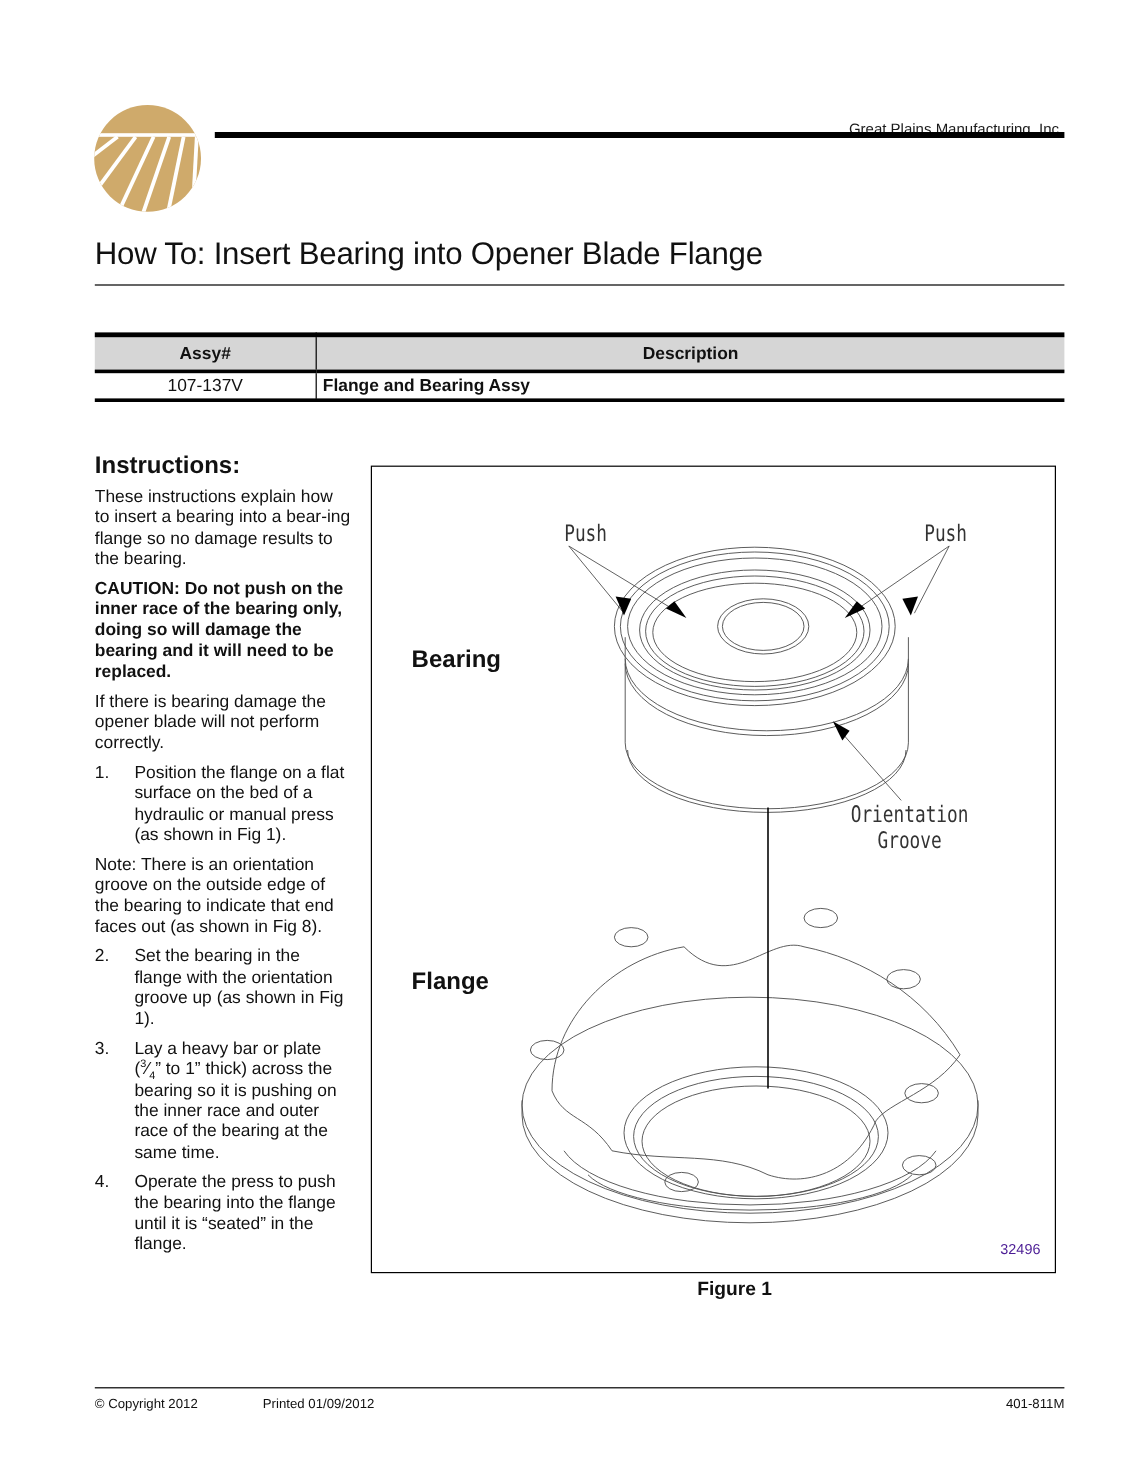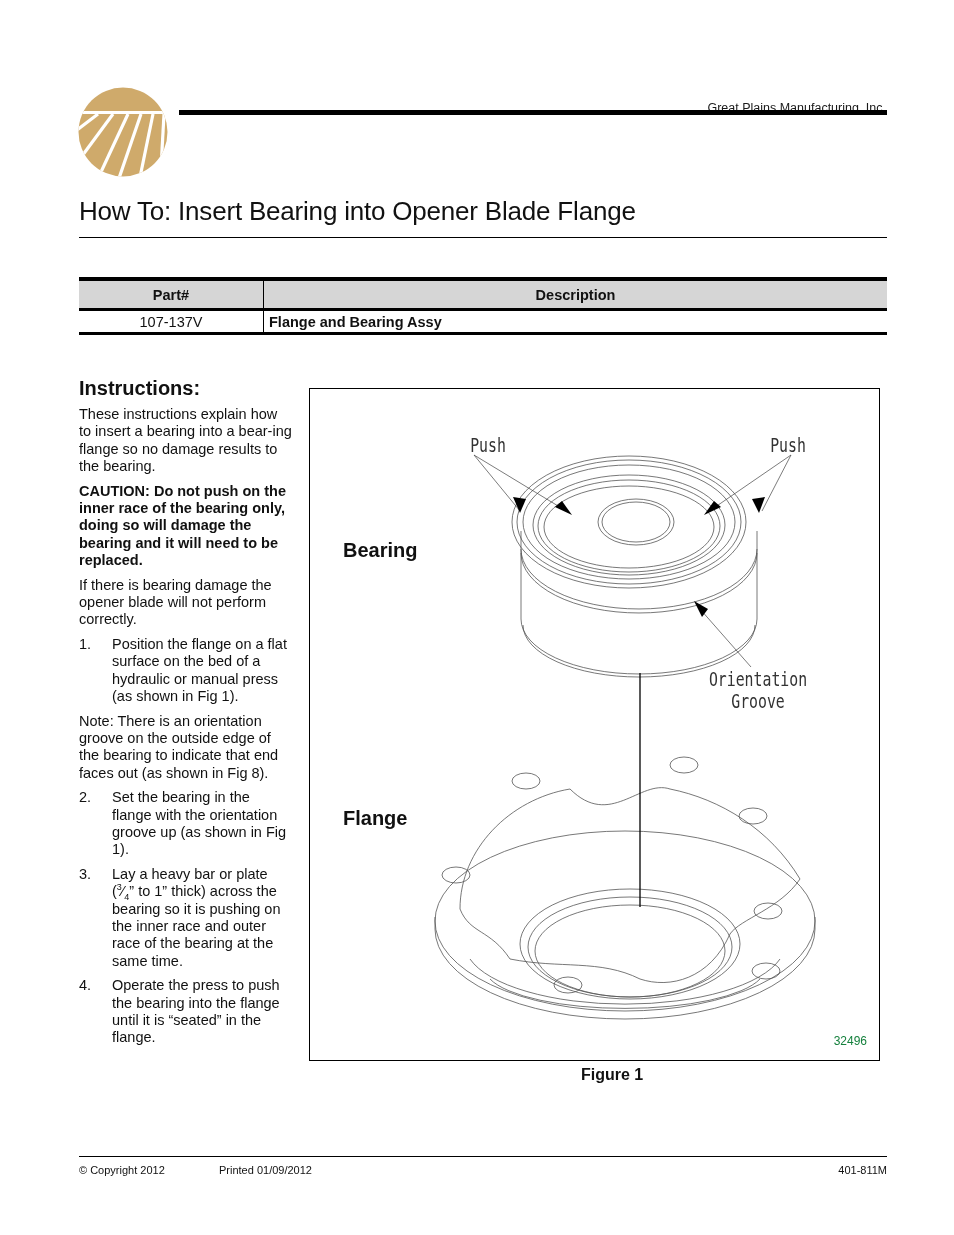--- a/index.html
+++ b/index.html
@@ -25,21 +25,21 @@
   .instr p { margin: 0 0 7px 0; }
   .instr p.caution { font-weight: bold; }
   .instr .step { display: flex; margin: 0 0 7px 0; }
   .instr .step .num { width: 33px; flex: none; }
   .instr .step .txt { flex: 1; }
   .instr sup, .instr sub { font-size: 9px; line-height: 0; }
 
   .figure { left: 309px; top: 388px; width: 569px; height: 671px; border: 1px solid #000; }
   .fig-label { position: absolute; font-size: 20px; font-weight: bold; }
   .fig-caption { left: 558px; top: 1066px; font-size: 16px; font-weight: bold; margin-left: 23px; }
-  .fig-id { position: absolute; right: 12px; bottom: 12px; font-size: 12px; color: #15803d; }
+  .fig-id { position: absolute; right: 12px; bottom: 12px; font-size: 12px; color: #4c1d95; }
   .callout { position: absolute; font-family: "DejaVu Sans Mono", "Liberation Mono", monospace;
              font-size: 19px; color: #333; letter-spacing: 0px; text-align: center; line-height: 22px; transform: scaleX(0.78); }
 
   .foot-rule { left: 79px; top: 1156px; width: 808px; height: 1px; background: #000; }
   .foot { top: 1164px; font-size: 11px; }
 </style>
 </head>
 <body>
 
 <div class="abs company">Great Plains Manufacturing, Inc.</div>
@@ -67,21 +67,21 @@
 </svg>
 
 <div class="abs top-rule"></div>
 
 <div class="abs title">How To: Insert Bearing into Opener Blade Flange</div>
 <div class="abs title-rule"></div>
 
 <table class="parts">
   <thead>
     <tr>
-      <th class="c1">Part#</th>
+      <th class="c1">Assy#</th>
       <th class="c2">Description</th>
     </tr>
   </thead>
   <tbody>
     <tr>
       <td class="c1">107-137V</td>
       <td class="c2">Flange and Bearing Assy</td>
     </tr>
   </tbody>
 </table>

